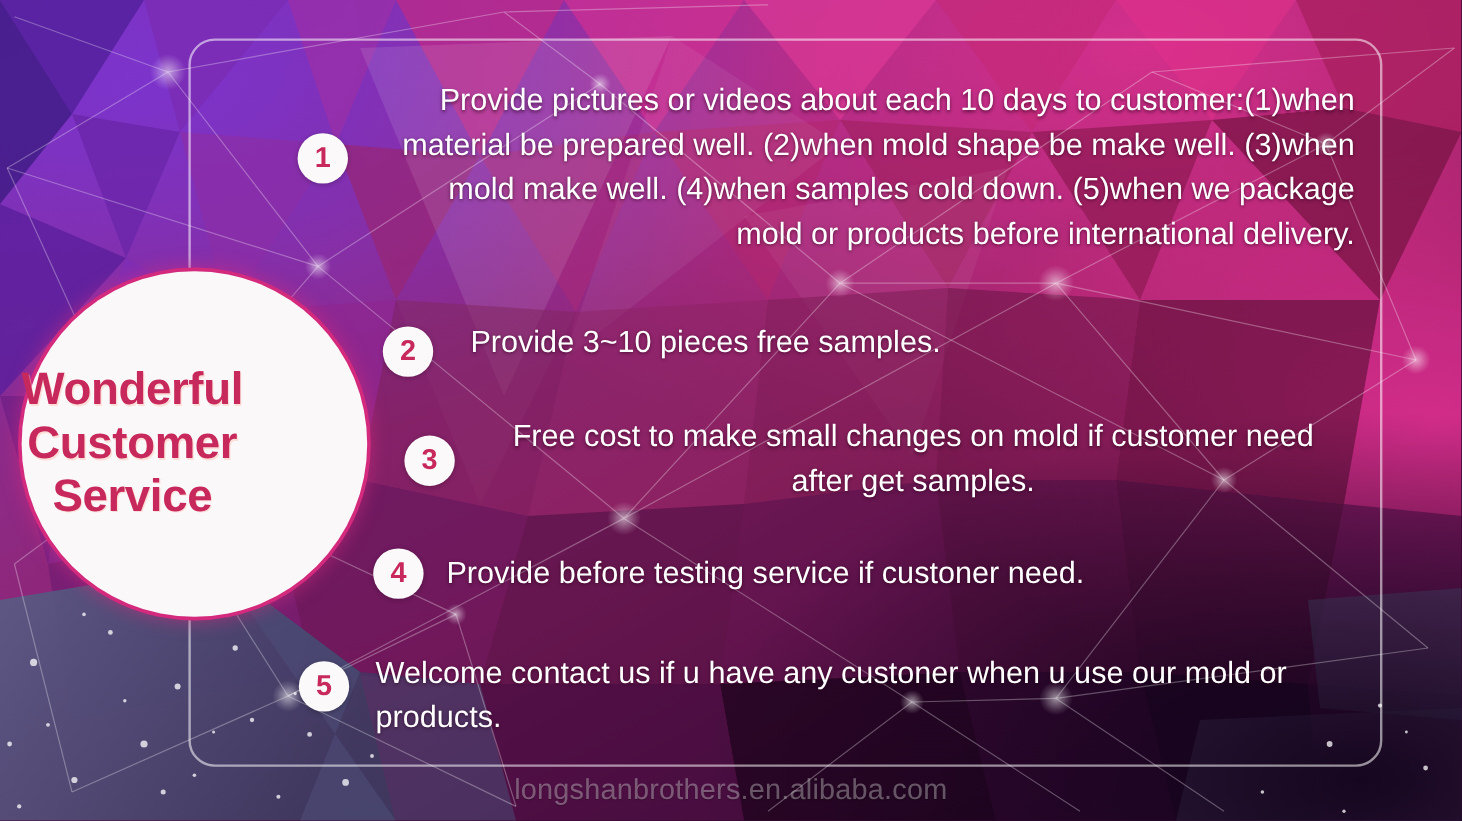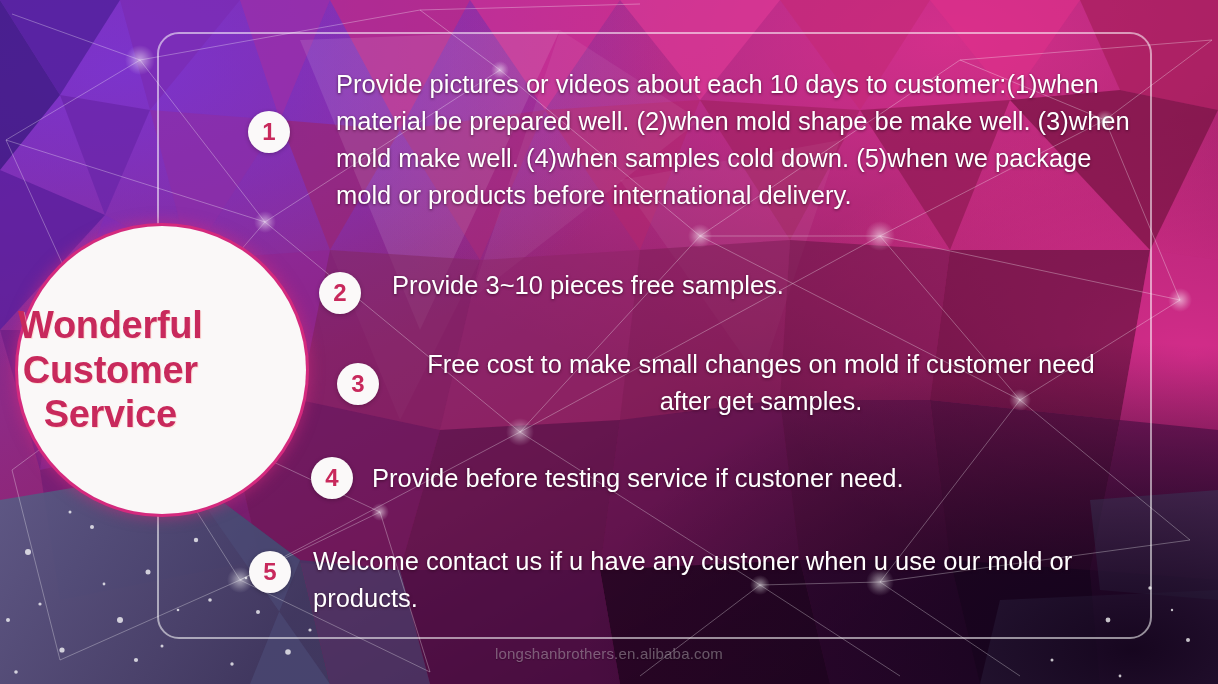--- a/index.html
+++ b/index.html
@@ -99,42 +99,42 @@
     position: absolute;
     color: #ffffff;
     font-size: 25.5px;
     line-height: 37px;
     text-shadow: 0 1px 3px rgba(40,0,25,0.65);
     font-weight: 400;
   }
 
   
   #item-1 .badge { left: 248px; top: 111px; }
-  #item-1 .item-text { left: 336px; top: 66px; width: 812px; }
+  #item-1 .item-text { left: 317px; top: 66px; width: 812px; text-align: right; }
 
   #item-2 .badge { left: 319px; top: 272px; }
   #item-2 .item-text { left: 392px; top: 267px; width: 720px; }
 
   #item-3 .badge { left: 337px; top: 363px; }
   #item-3 .item-text { left: 411px; top: 346px; width: 700px; text-align: center; }
 
   #item-4 .badge { left: 311px; top: 457px; }
   #item-4 .item-text { left: 372px; top: 460px; width: 760px; }
 
   #item-5 .badge { left: 249px; top: 551px; }
   #item-5 .item-text { left: 313px; top: 543px; width: 830px; }
 
   
   .watermark {
     position: absolute;
     left: 0;
     top: 645px;
     width: 1218px;
     text-align: center;
-    font-size: 15px;
+    font-size: 24px;
     color: rgba(255,255,255,0.33);
     text-shadow: 0 1px 1px rgba(0,0,0,0.25);
     letter-spacing: 0.2px;
     z-index: 8;
     user-select: none;
   }
 </style>
 </head>
 <body>
 

